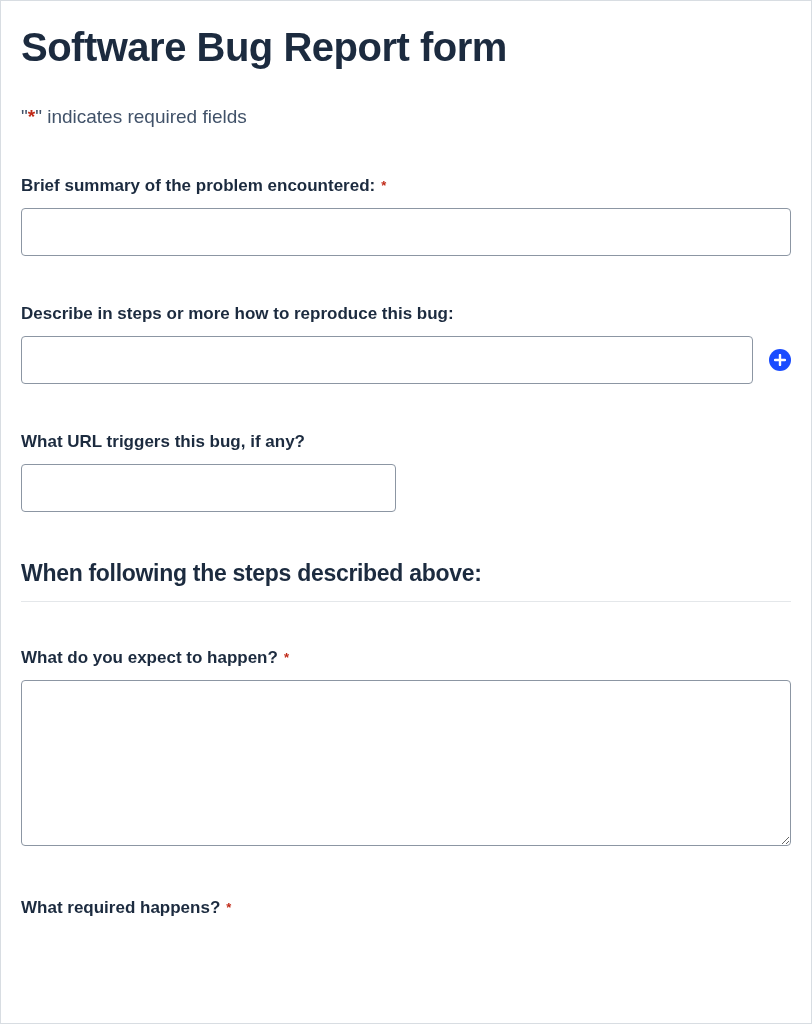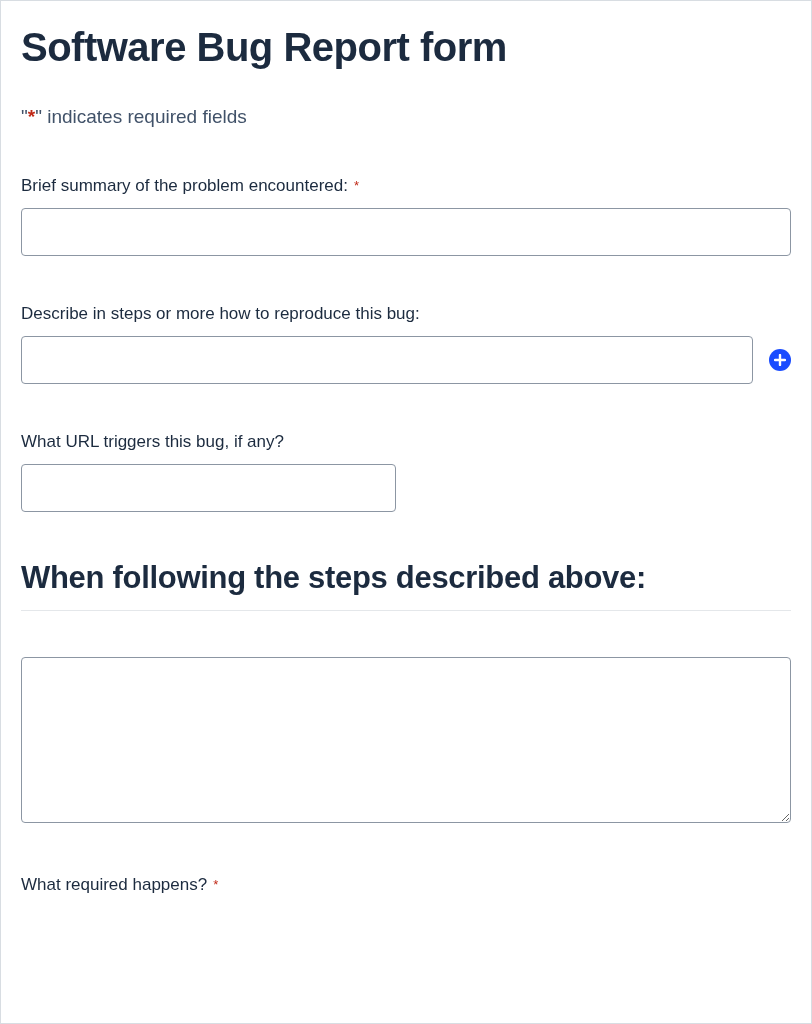--- a/index.html
+++ b/index.html
@@ -30,21 +30,21 @@
     }
     .required-note .asterisk-star {
       color: #c02a18;
       font-weight: 600;
     }
     .field {
       margin-bottom: 48px;
     }
     .field-label {
       font-size: 17px;
-      font-weight: 400;
+      font-weight: 700;
       color: #1c2b3f;
       display: block;
       margin-bottom: 12px;
     }
     .field-label .label-text { }
     .req {
       color: #c02a18;
       font-size: 13px;
       margin-left: 6px;
       vertical-align: top;
@@ -91,21 +91,21 @@
       color: #fff;
       display: flex;
       align-items: center;
       justify-content: center;
       cursor: pointer;
       flex-shrink: 0;
       padding: 0;
     }
     .add-step-btn svg { display: block; }
     h2.section-title {
-      font-size: 31px;
+      font-size: 23px;
       font-weight: 800;
       color: #1c2b3f;
       letter-spacing: -0.3px;
       margin-top: 18px;
       margin-bottom: 14px;
     }
     hr.section-rule {
       border: none;
       border-top: 1px solid #e4e7ea;
       margin-bottom: 46px;
@@ -147,20 +147,23 @@
     <label class="field-label">
       <span class="label-text">What URL triggers this bug, if any?</span>
     </label>
     <input type="text" class="text-input medium" value="" style="">
   </div>
 
   <h2 class="section-title">When following the steps described above:</h2>
   <hr class="section-rule">
 
   <div class="field">
+    <label class="field-label">
+      <span class="label-text">What do you expect to happen?</span><span class="req">*</span>
+    </label>
     <textarea class="text-area" value="" style=""></textarea>
   </div>
 
   <div class="field">
     <label class="field-label">
       <span class="label-text">What required happens?</span><span class="req">*</span>
     </label>
 
   </div>
 

